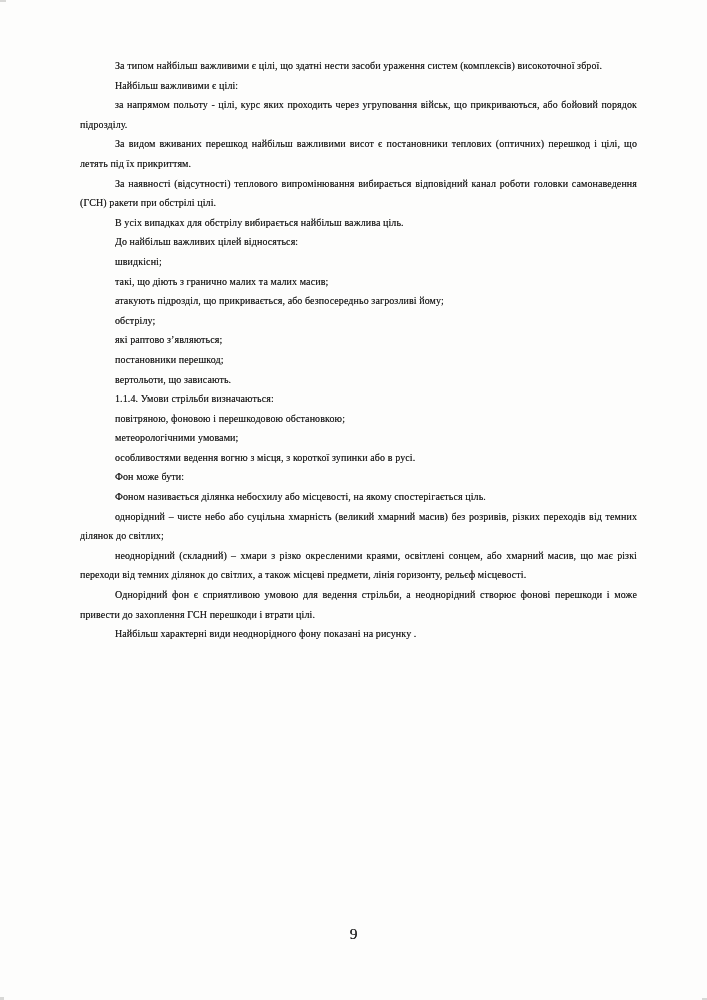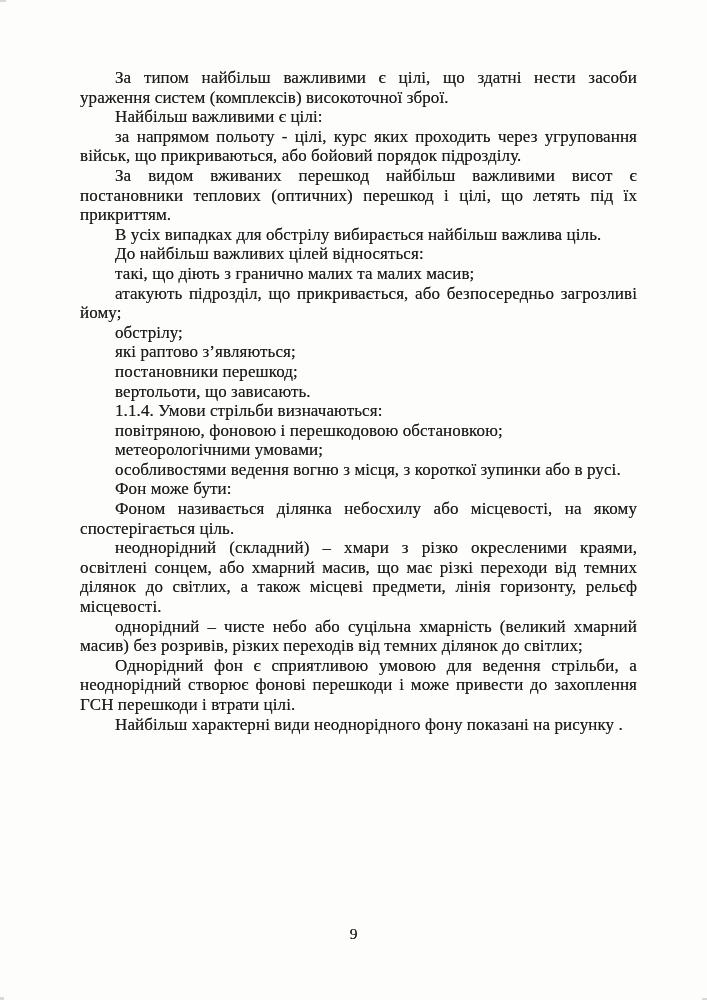--- a/index.html
+++ b/index.html
@@ -13,23 +13,23 @@
     height: 1000px;
     background: #fdfdfc;
     box-sizing: border-box;
     overflow: hidden;
     font-family: "Liberation Serif", "DejaVu Serif", serif;
     color: #1c1c1c;
   }
   .textblock {
     position: absolute;
     left: 80px;
-    top: 68px;
+    top: 56px;
     width: 557px;
-    font-size: 17px;
+    font-size: 10px;
     line-height: 19.6px;
     text-align: justify;
     
     text-shadow: 0 0 0.55px rgba(10,10,10,0.65);
     letter-spacing: 0.1px;
   }
   .textblock p {
     margin: 0;
     padding: 0;
     text-indent: 35px;
@@ -60,34 +60,36 @@
 <div class="page">
   <div class="scan-edge tl"></div>
   <div class="scan-edge bl"></div>
   <div class="scan-edge br"></div>
 
   <div class="textblock">
     <p>За типом найбільш важливими є цілі, що здатні нести засоби ураження систем (комплексів) високоточної зброї.</p>
     <p>Найбільш важливими є цілі:</p>
     <p>за напрямом польоту - цілі, курс яких проходить через угруповання військ, що прикриваються, або бойовий порядок підрозділу.</p>
     <p>За видом вживаних перешкод найбільш важливими висот є постановники теплових (оптичних) перешкод і цілі, що летять під їх прикриттям.</p>
+    <p>За наявності (відсутності) теплового випромінювання вибирається відповідний канал роботи головки самонаведення (ГСН) ракети при обстрілі цілі.</p>
     <p>В усіх випадках для обстрілу вибирається найбільш важлива ціль.</p>
     <p>До найбільш важливих цілей відносяться:</p>
+    <p>швидкісні;</p>
     <p>такі, що діють з гранично малих та малих масив;</p>
     <p>атакують підрозділ, що прикривається, або безпосередньо загрозливі йому;</p>
     <p>обстрілу;</p>
     <p>які раптово з’являються;</p>
     <p>постановники перешкод;</p>
     <p>вертольоти, що зависають.</p>
     <p class="section-gap">1.1.4. Умови стрільби визначаються:</p>
     <p>повітряною, фоновою і перешкодовою обстановкою;</p>
     <p>метеорологічними умовами;</p>
     <p>особливостями ведення вогню з місця, з короткої зупинки або в русі.</p>
     <p>Фон може бути:</p>
     <p>Фоном називається ділянка небосхилу або місцевості, на якому спостерігається ціль.</p>
+    <p>однорідний – чисте небо або суцільна хмарність (великий хмарний масив) без розривів, різких переходів від темних ділянок до світлих;</p>
     <p>неоднорідний (складний) – хмари з різко окресленими краями, освітлені сонцем, або хмарний масив, що має різкі переходи від темних ділянок до світлих, а також місцеві предмети, лінія горизонту, рельєф місцевості.</p>
-    <p>однорідний – чисте небо або суцільна хмарність (великий хмарний масив) без розривів, різких переходів від темних ділянок до світлих;</p>
     <p>Однорідний фон є сприятливою умовою для ведення стрільби, а неоднорідний створює фонові перешкоди і може привести до захоплення ГСН перешкоди і втрати цілі.</p>
     <p>Найбільш характерні види неоднорідного фону показані на рисунку .</p>
   </div>
 
   <div class="page-number">9</div>
 </div>
 
 </body></html>

